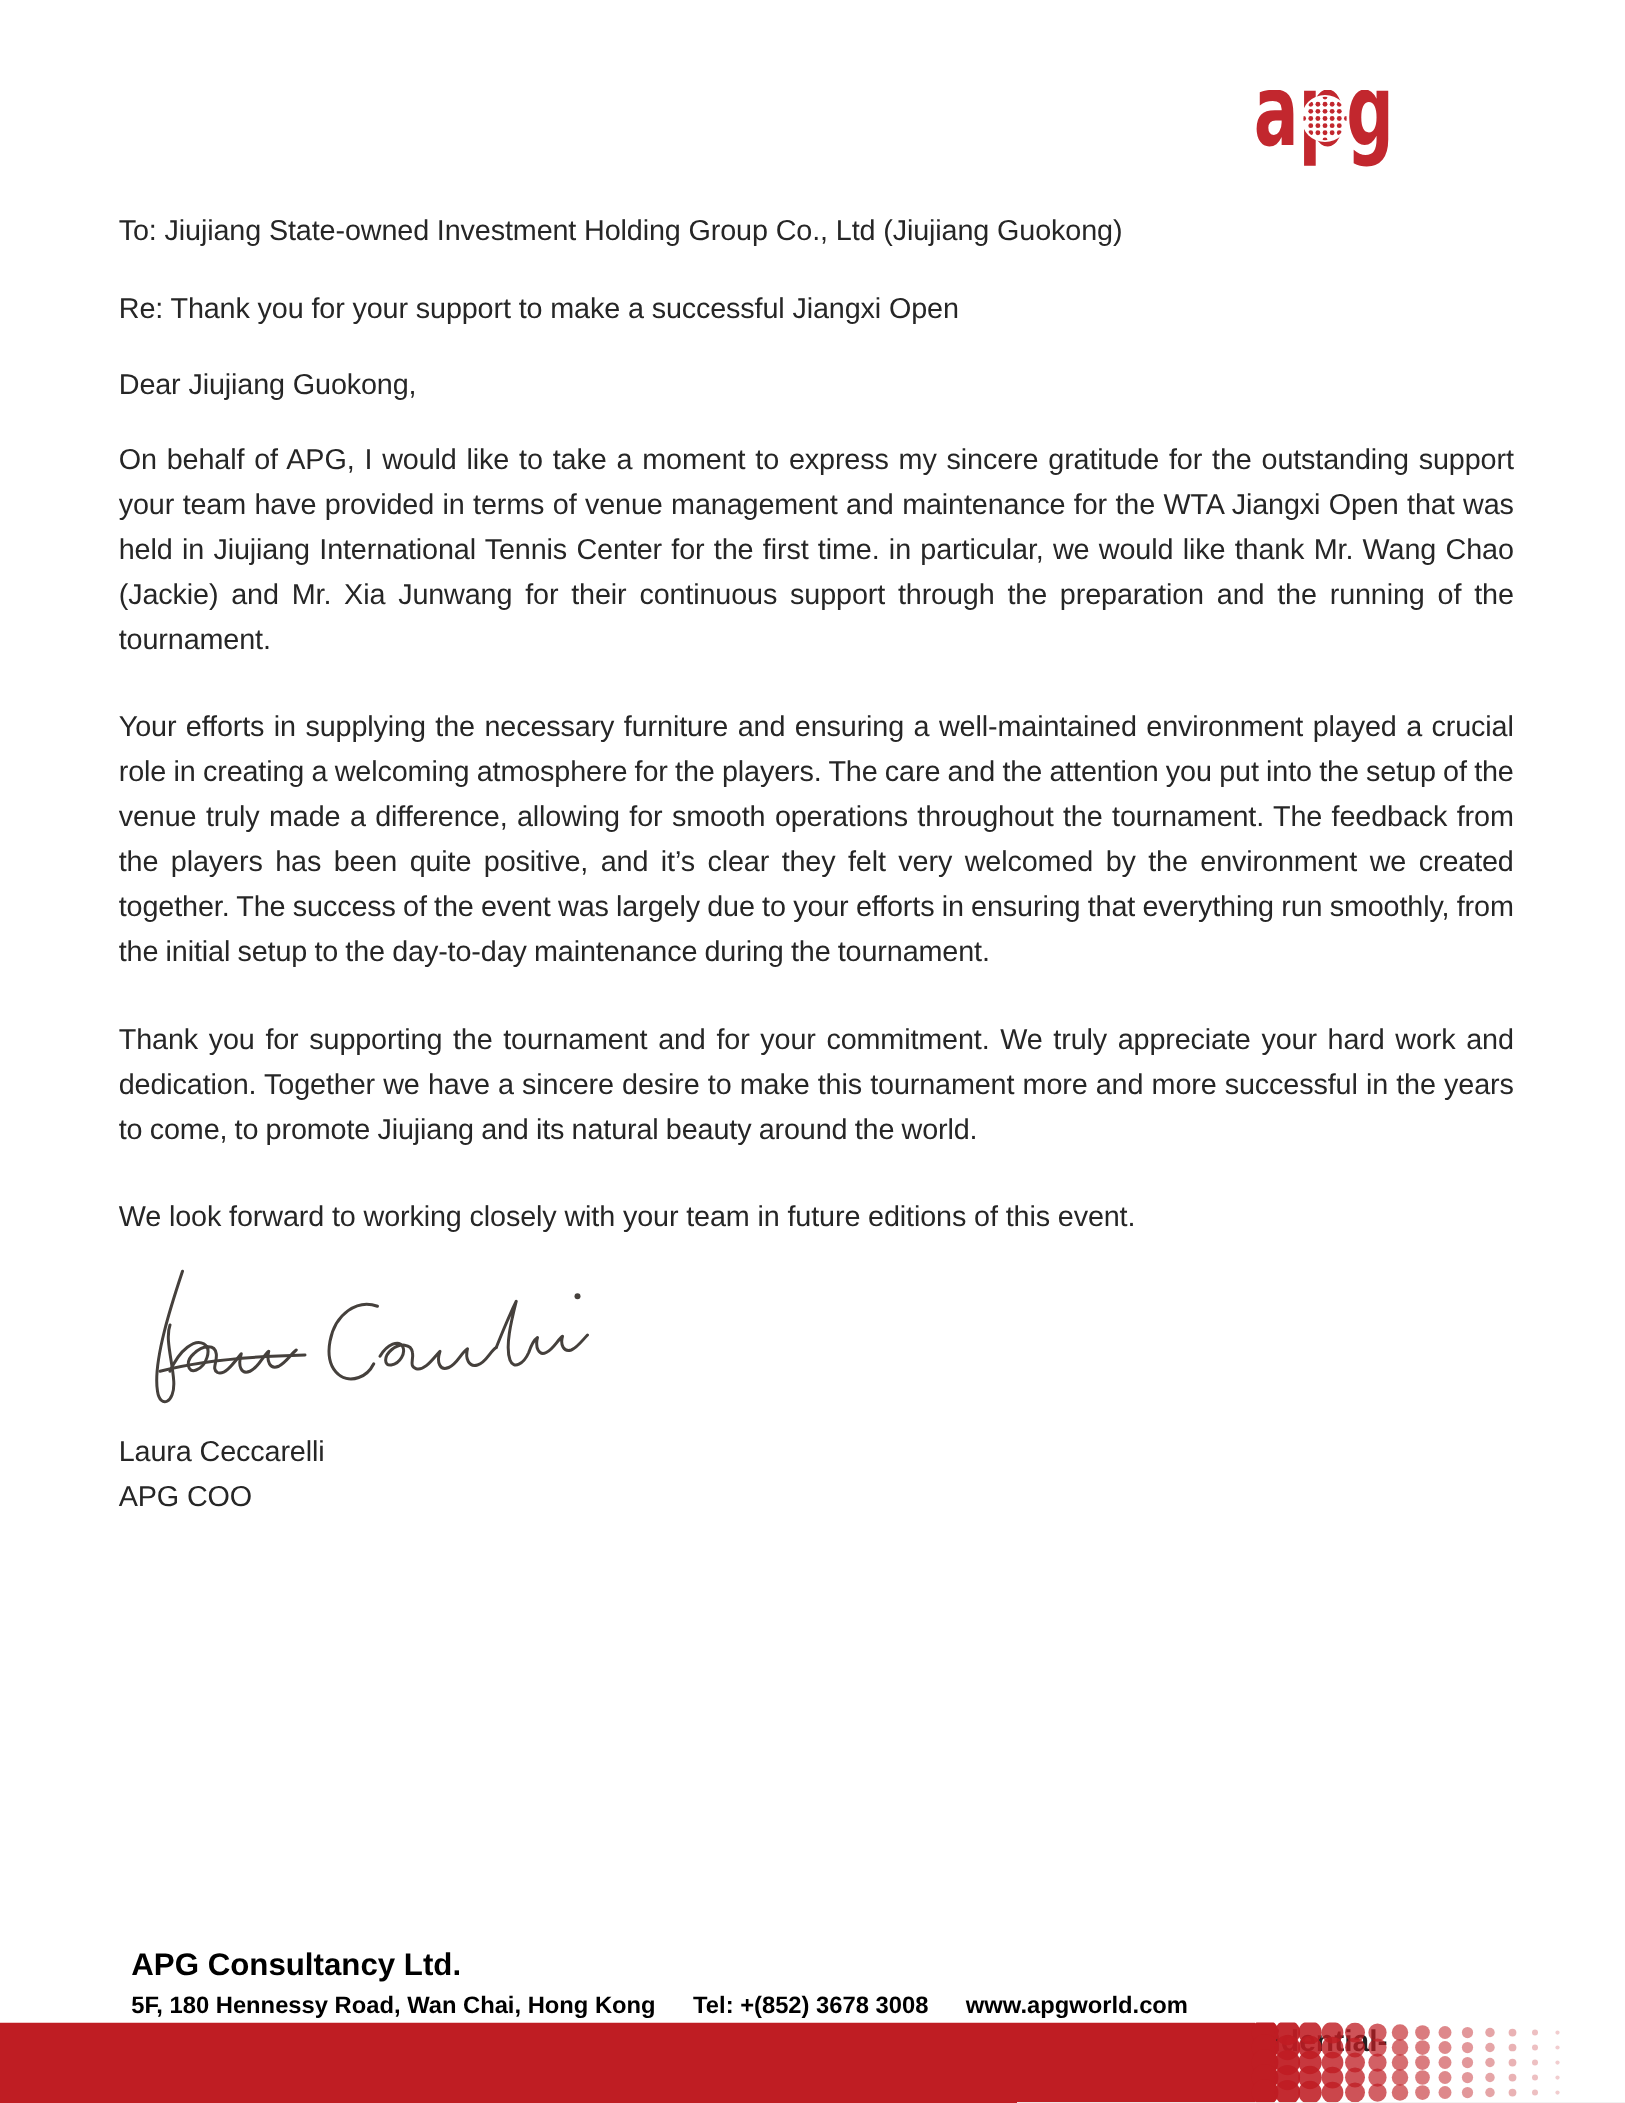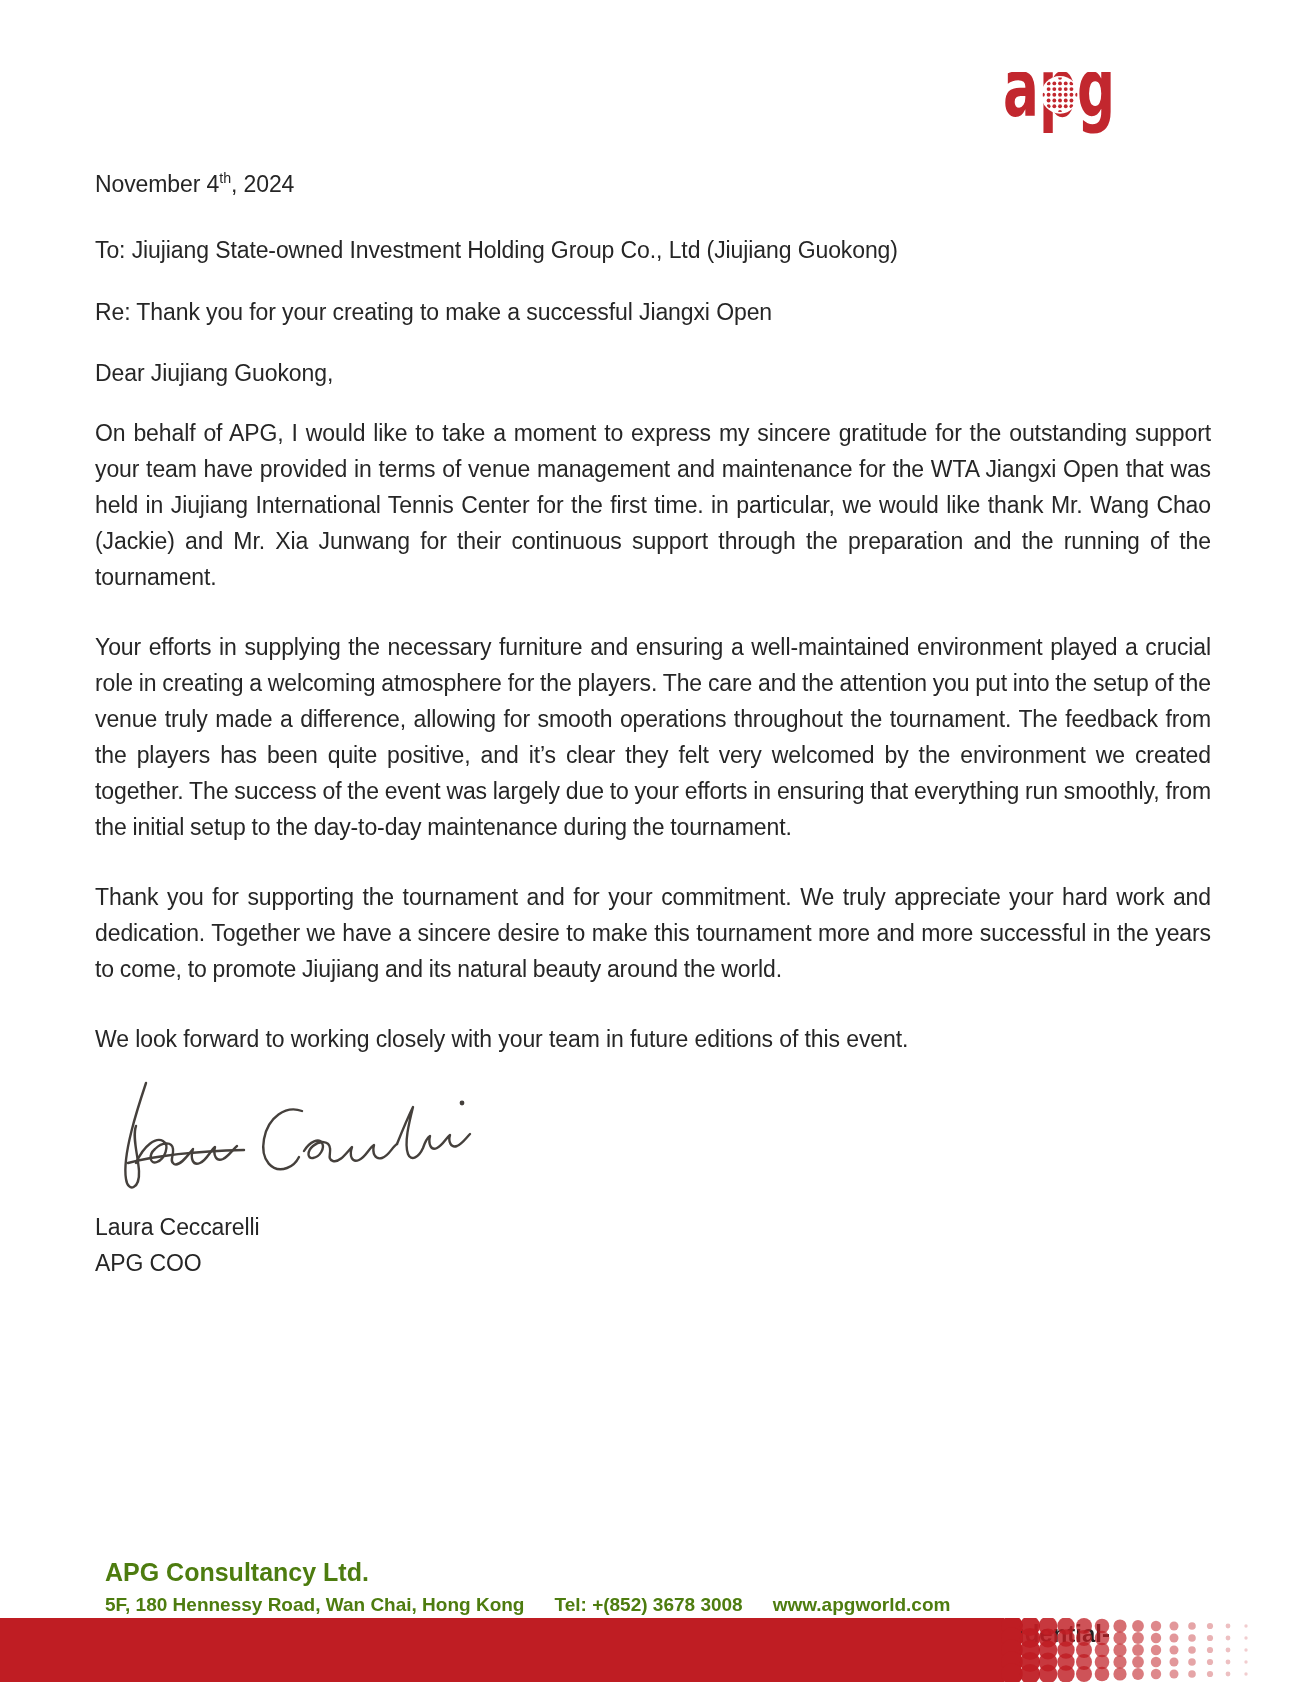--- a/index.html
+++ b/index.html
@@ -26,21 +26,21 @@
   .salutation{margin:0 0 24px 0;}
   .para{margin:0 0 34px 0;text-align:justify;word-spacing:-0.5px;}
   .closing-line{margin:0 0 24px 0;}
   .sincerely{margin:0 0 8px 0;}
   sup{font-size:0.62em;line-height:0;}
   .signature-wrap{margin:2px 0 10px 14px;width:392px;height:118px;}
   .signer-title{margin:0 0 26px 0;}
   .signer-name{margin:0;}
   
   .footer-left{
-    position:absolute;left:105px;top:1558px;color:#4d7c0f;
+    position:absolute;left:105px;top:1558px;color:#000000;
   }
   .footer-company{font-size:25px;font-weight:bold;margin:0;}
   .footer-address-row{
     display:flex;gap:30px;margin-top:7px;
     font-size:19px;font-weight:bold;white-space:nowrap;
   }
   .confidential{
     position:absolute;right:190px;top:1620px;
     font-size:24px;font-weight:bold;color:#231f20;
   }
@@ -88,24 +88,23 @@
           <circle cx="67.2" cy="16.4" r="1.9" fill="#c2272e"></circle>
           <circle cx="67.2" cy="22" r="1.9" fill="#c2272e"></circle>
           <circle cx="67.2" cy="27.6" r="1.9" fill="#c2272e"></circle>
           <circle cx="67.2" cy="33.2" r="1.9" fill="#c2272e"></circle>
           <circle cx="72.8" cy="22" r="1.9" fill="#c2272e"></circle>
         </g>
     </svg>
   </div>
 
   <div class="letter">
-    <p class="line date-line"><span>November 4</span><sup>th</sup><span>, 2024</span></p>
 
     <p class="line to-line">To: Jiujiang State-owned Investment Holding Group Co., Ltd (Jiujiang Guokong)</p>
-    <p class="line re-line">Re: Thank you for your creating to make a successful Jiangxi Open</p>
+    <p class="line re-line">Re: Thank you for your support to make a successful Jiangxi Open</p>
     <p class="line salutation">Dear Jiujiang Guokong,</p>
 
     <p class="para">On behalf of APG, I would like to take a moment to express my sincere gratitude for the outstanding support your team have provided in terms of venue management and maintenance for the WTA Jiangxi Open that was held in Jiujiang International Tennis Center for the first time. in particular, we would like thank Mr. Wang Chao (Jackie) and Mr. Xia Junwang for their continuous support through the preparation and the running of the tournament.</p>
     <p class="para">Your efforts in supplying the necessary furniture and ensuring a well-maintained environment played a crucial role in creating a welcoming atmosphere for the players. The care and the attention you put into the setup of the venue truly made a difference, allowing for smooth operations throughout the tournament. The feedback from the players has been quite positive, and it’s clear they felt very welcomed by the environment we created together. The success of the event was largely due to your efforts in ensuring that everything run smoothly, from the initial setup to the day-to-day maintenance during the tournament.</p>
     <p class="para">Thank you for supporting the tournament and for your commitment. We truly appreciate your hard work and dedication. Together we have a sincere desire to make this tournament more and more successful in the years to come, to promote Jiujiang and its natural beauty around the world.</p>
     <p class="line closing-line">We look forward to working closely with your team in future editions of this event.</p>
 
 
     <div class="signature-wrap">
       <svg width="392" height="118" viewBox="0 0 390 118">

